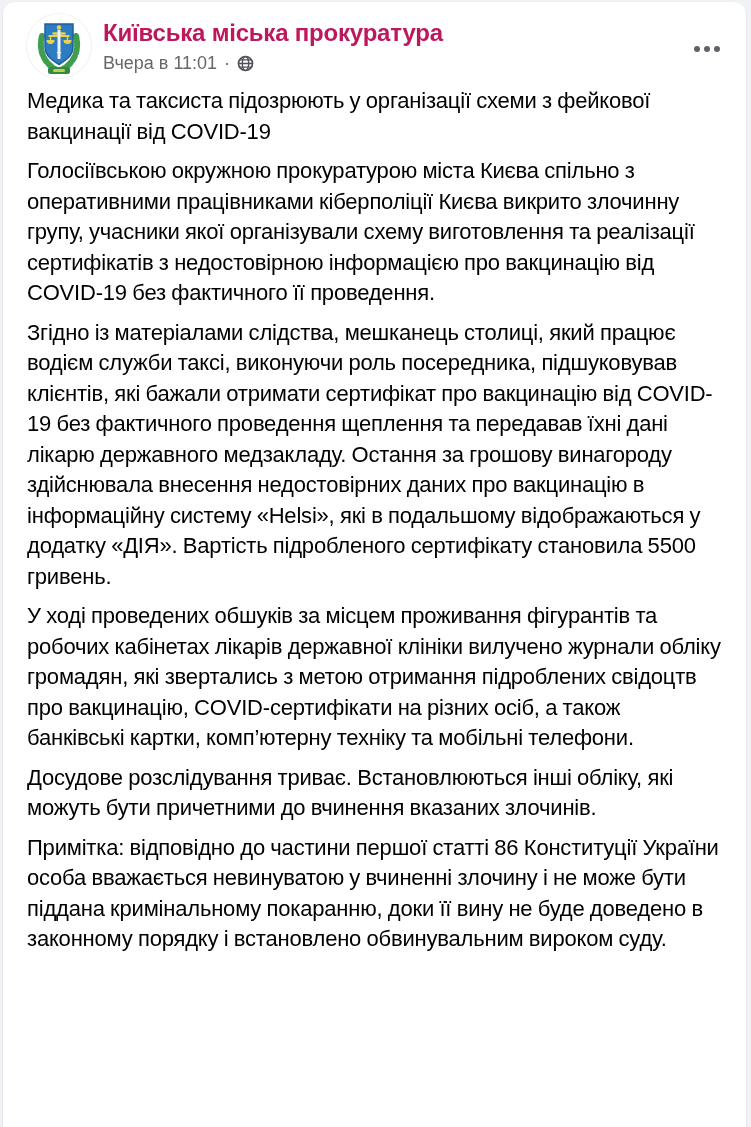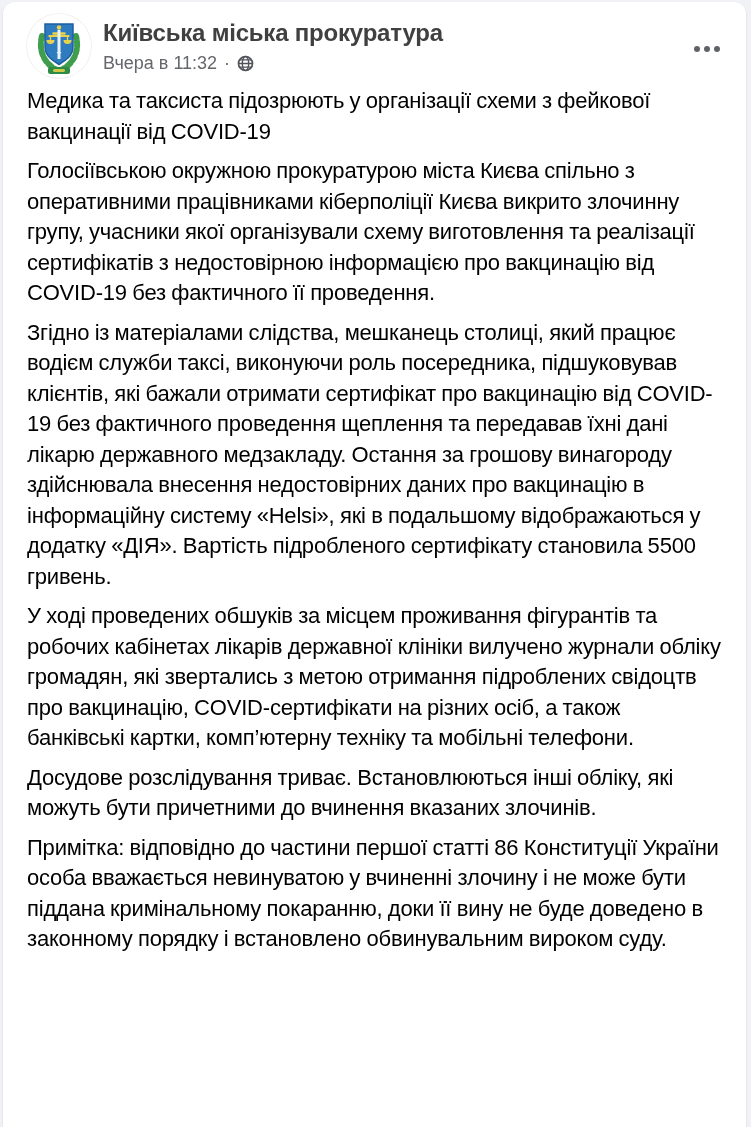--- a/index.html
+++ b/index.html
@@ -31,21 +31,21 @@
     flex: 0 0 64px;
     overflow: hidden;
     box-shadow: 0 0 0 1px rgba(0,0,0,0.06);
     background: #fff;
   }
   .avatar svg { width: 100%; height: 100%; display: block; }
   .header-info { margin-left: 12px; padding-top: 5px; }
   .page-name {
     font-size: 24px;
     font-weight: 700;
-    color: #404040;
+    color: #be185d;
     line-height: 28px;
     letter-spacing: -0.2px;
     cursor: pointer;
   }
   .meta-row {
     display: flex;
     align-items: center;
     gap: 7px;
     margin-top: 5px;
     color: #65676b;
@@ -112,21 +112,21 @@
         <circle cx="32" cy="13.5" r="2.2" fill="#e9d24b"></circle>
         <path d="M26.5 19.5 h11" stroke="#e9d24b" stroke-width="2.4" stroke-linecap="round"></path>
         <path d="M32 16 v29" stroke="#eaf1f8" stroke-width="3"></path>
         <path d="M32 41 l-2.5 -3 h5 z" fill="#eaf1f8"></path>
       </svg>
     </div>
 
     <div class="header-info">
       <div class="page-name">Київська міська прокуратура</div>
       <div class="meta-row">
-        <span>Вчера в 11:32</span>
+        <span>Вчера в 11:01</span>
         <span class="sep">·</span>
         <svg class="globe" viewBox="0 0 16 16">
           <circle cx="8" cy="8" r="6.6" fill="none" stroke="#50535a" stroke-width="1.6"></circle>
           <ellipse cx="8" cy="8" rx="3" ry="6.6" fill="none" stroke="#50535a" stroke-width="1.3"></ellipse>
           <path d="M1.6 8 h12.8 M2.6 4.6 h10.8 M2.6 11.4 h10.8" stroke="#50535a" stroke-width="1.3" fill="none"></path>
         </svg>
       </div>
     </div>
 
     <button class="more-btn" aria-label="options">

